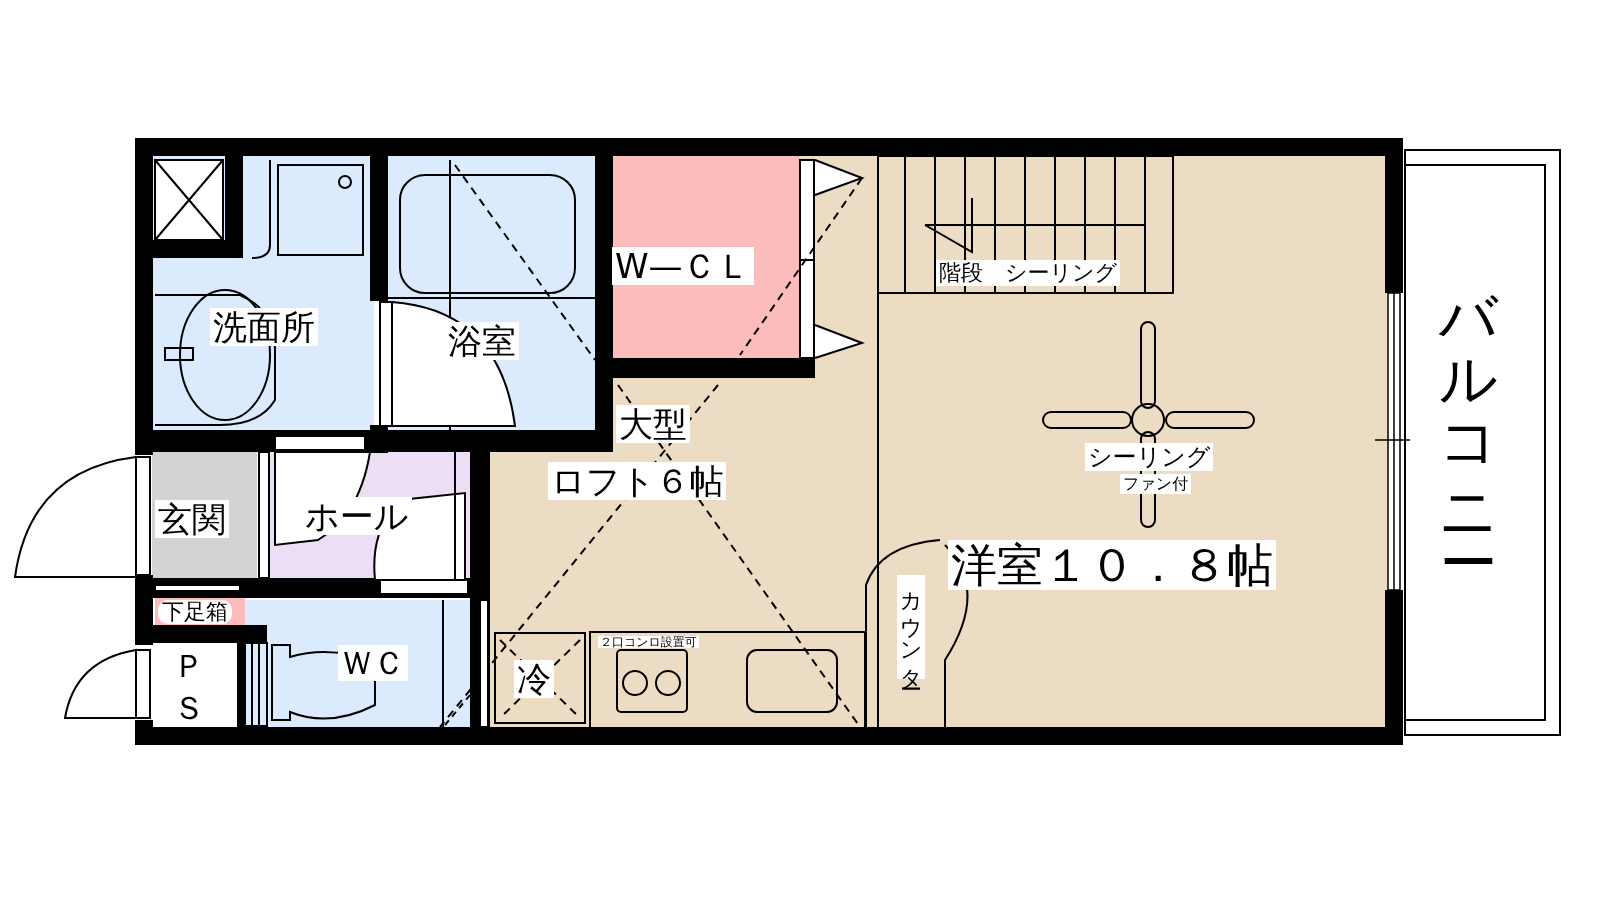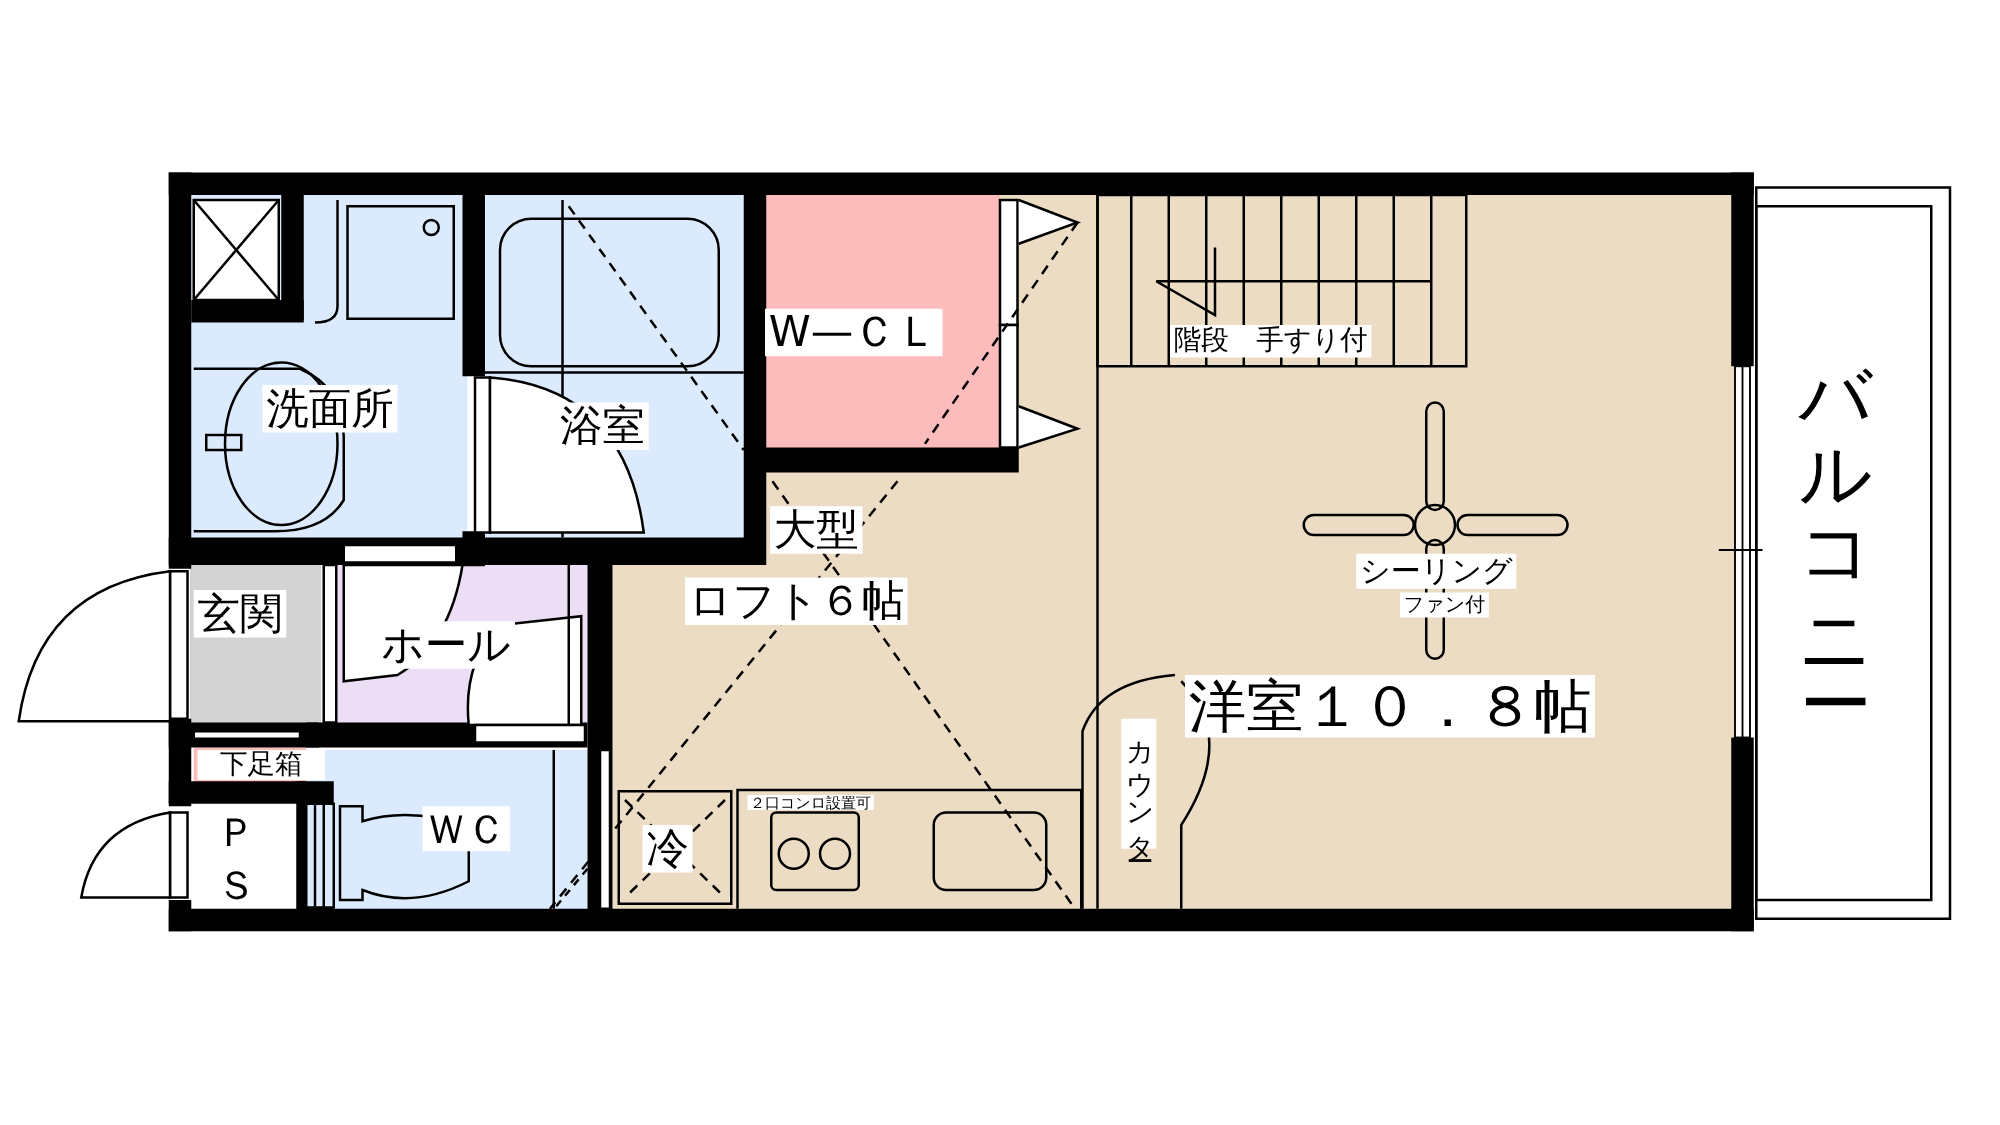--- a/index.html
+++ b/index.html
@@ -159,28 +159,28 @@
     <line x1="259" y1="643" x2="259" y2="726"></line>
     <path d="M272 645 H290 V657 Q330 645 375 662 V705 Q330 728 290 712 V720 H272 Z"></path>
     <line x1="443" y1="600" x2="443" y2="727"></line>
     <line x1="445" y1="725" x2="470" y2="695" stroke-dasharray="6,5"></line>
   </g>
 </svg>
 
 <div class="lbl" style="left:210px;top:308px;font-size:34px;">洗面所</div>
 <div class="lbl" style="left:445px;top:278px;font-size:34px;margin-top:44px;">浴室</div>
 <div class="lbl" style="left:612px;top:247px;font-size:34px;">W—ＣＬ</div>
-<div class="lbl" style="left:936px;top:260px;font-size:22px;">階段　手すり付</div>
+<div class="lbl" style="left:936px;top:260px;font-size:22px;">階段　シーリング</div>
 <div class="lbl" style="left:1085px;top:443px;font-size:24px;">シーリング</div>
 <div class="lbl" style="left:1120px;top:474px;font-size:16px;">ファン付</div>
 <div class="lbl" style="left:948px;top:540px;font-size:46px;">洋室１０．８帖</div>
 <div class="lbl" style="left:616px;top:405px;font-size:34px;text-align:center;">大型</div>
 <div class="lbl" style="left:548px;top:462px;font-size:34px;">ロフト６帖</div>
-<div class="lbl" style="left:155px;top:472px;font-size:34px;">玄関</div>
+<div class="lbl" style="left:155px;top:500px;font-size:34px;">玄関</div>
 <div class="lbl" style="left:302px;top:497px;font-size:34px;text-align:center;">ホール</div>
-<div class="lbl" style="left:158px;top:600px;font-size:22px;padding:1px 18px;">下足箱</div>
+<div class="lbl" style="left:158px;top:600px;font-size:22px;padding:1px 4px;border-radius:10px;">下足箱</div>
 <div class="lbl" style="left:170px;top:648px;font-size:32px;">Ｐ</div>
 <div class="lbl" style="left:170px;top:690px;font-size:32px;">Ｓ</div>
 <div class="lbl" style="left:338px;top:645px;font-size:32px;">ＷＣ</div>
 <div class="lbl" style="left:514px;top:660px;font-size:34px;">冷</div>
 <div class="lbl" style="left:598px;top:636px;font-size:12px;padding:0 2px;">２口コンロ設置可</div>
 <div class="lbl vert" style="left:897px;top:575px;font-size:22px;">カウンター</div>
 <div class="lbl vert" style="left:1437px;top:250px;font-size:58px;background:transparent;letter-spacing:4px;">バルコニー</div>
 
 </body></html>

